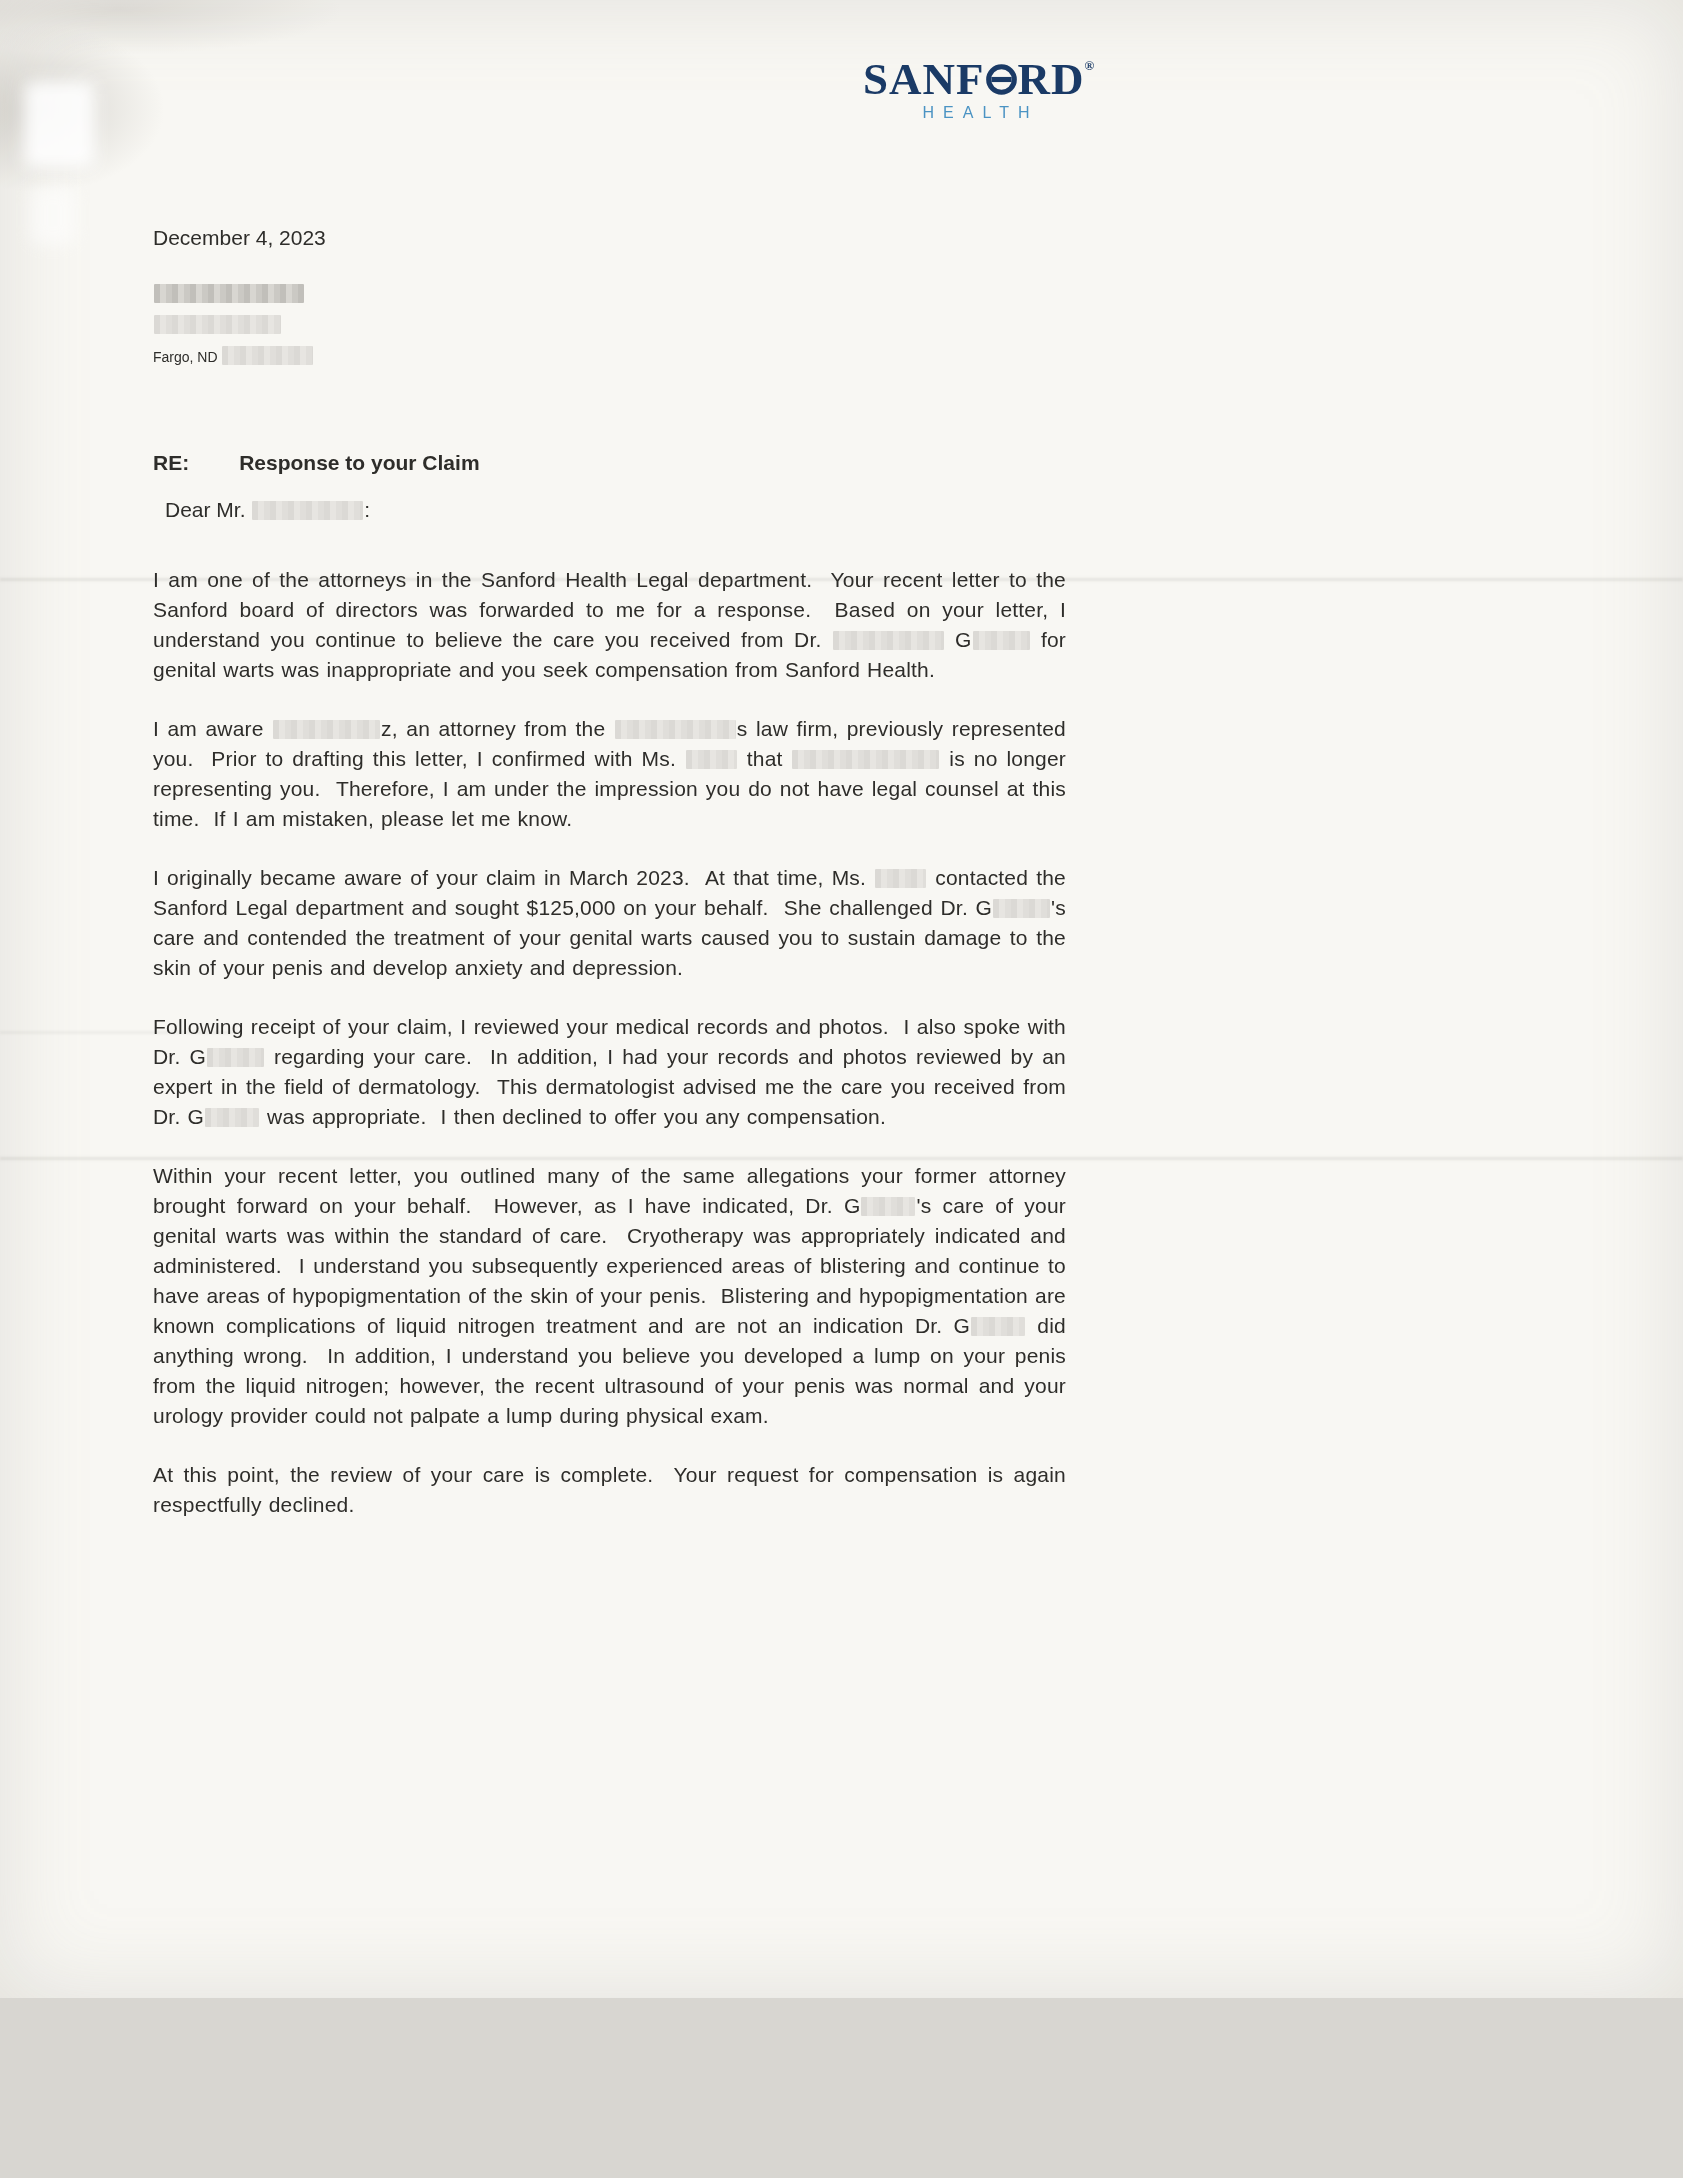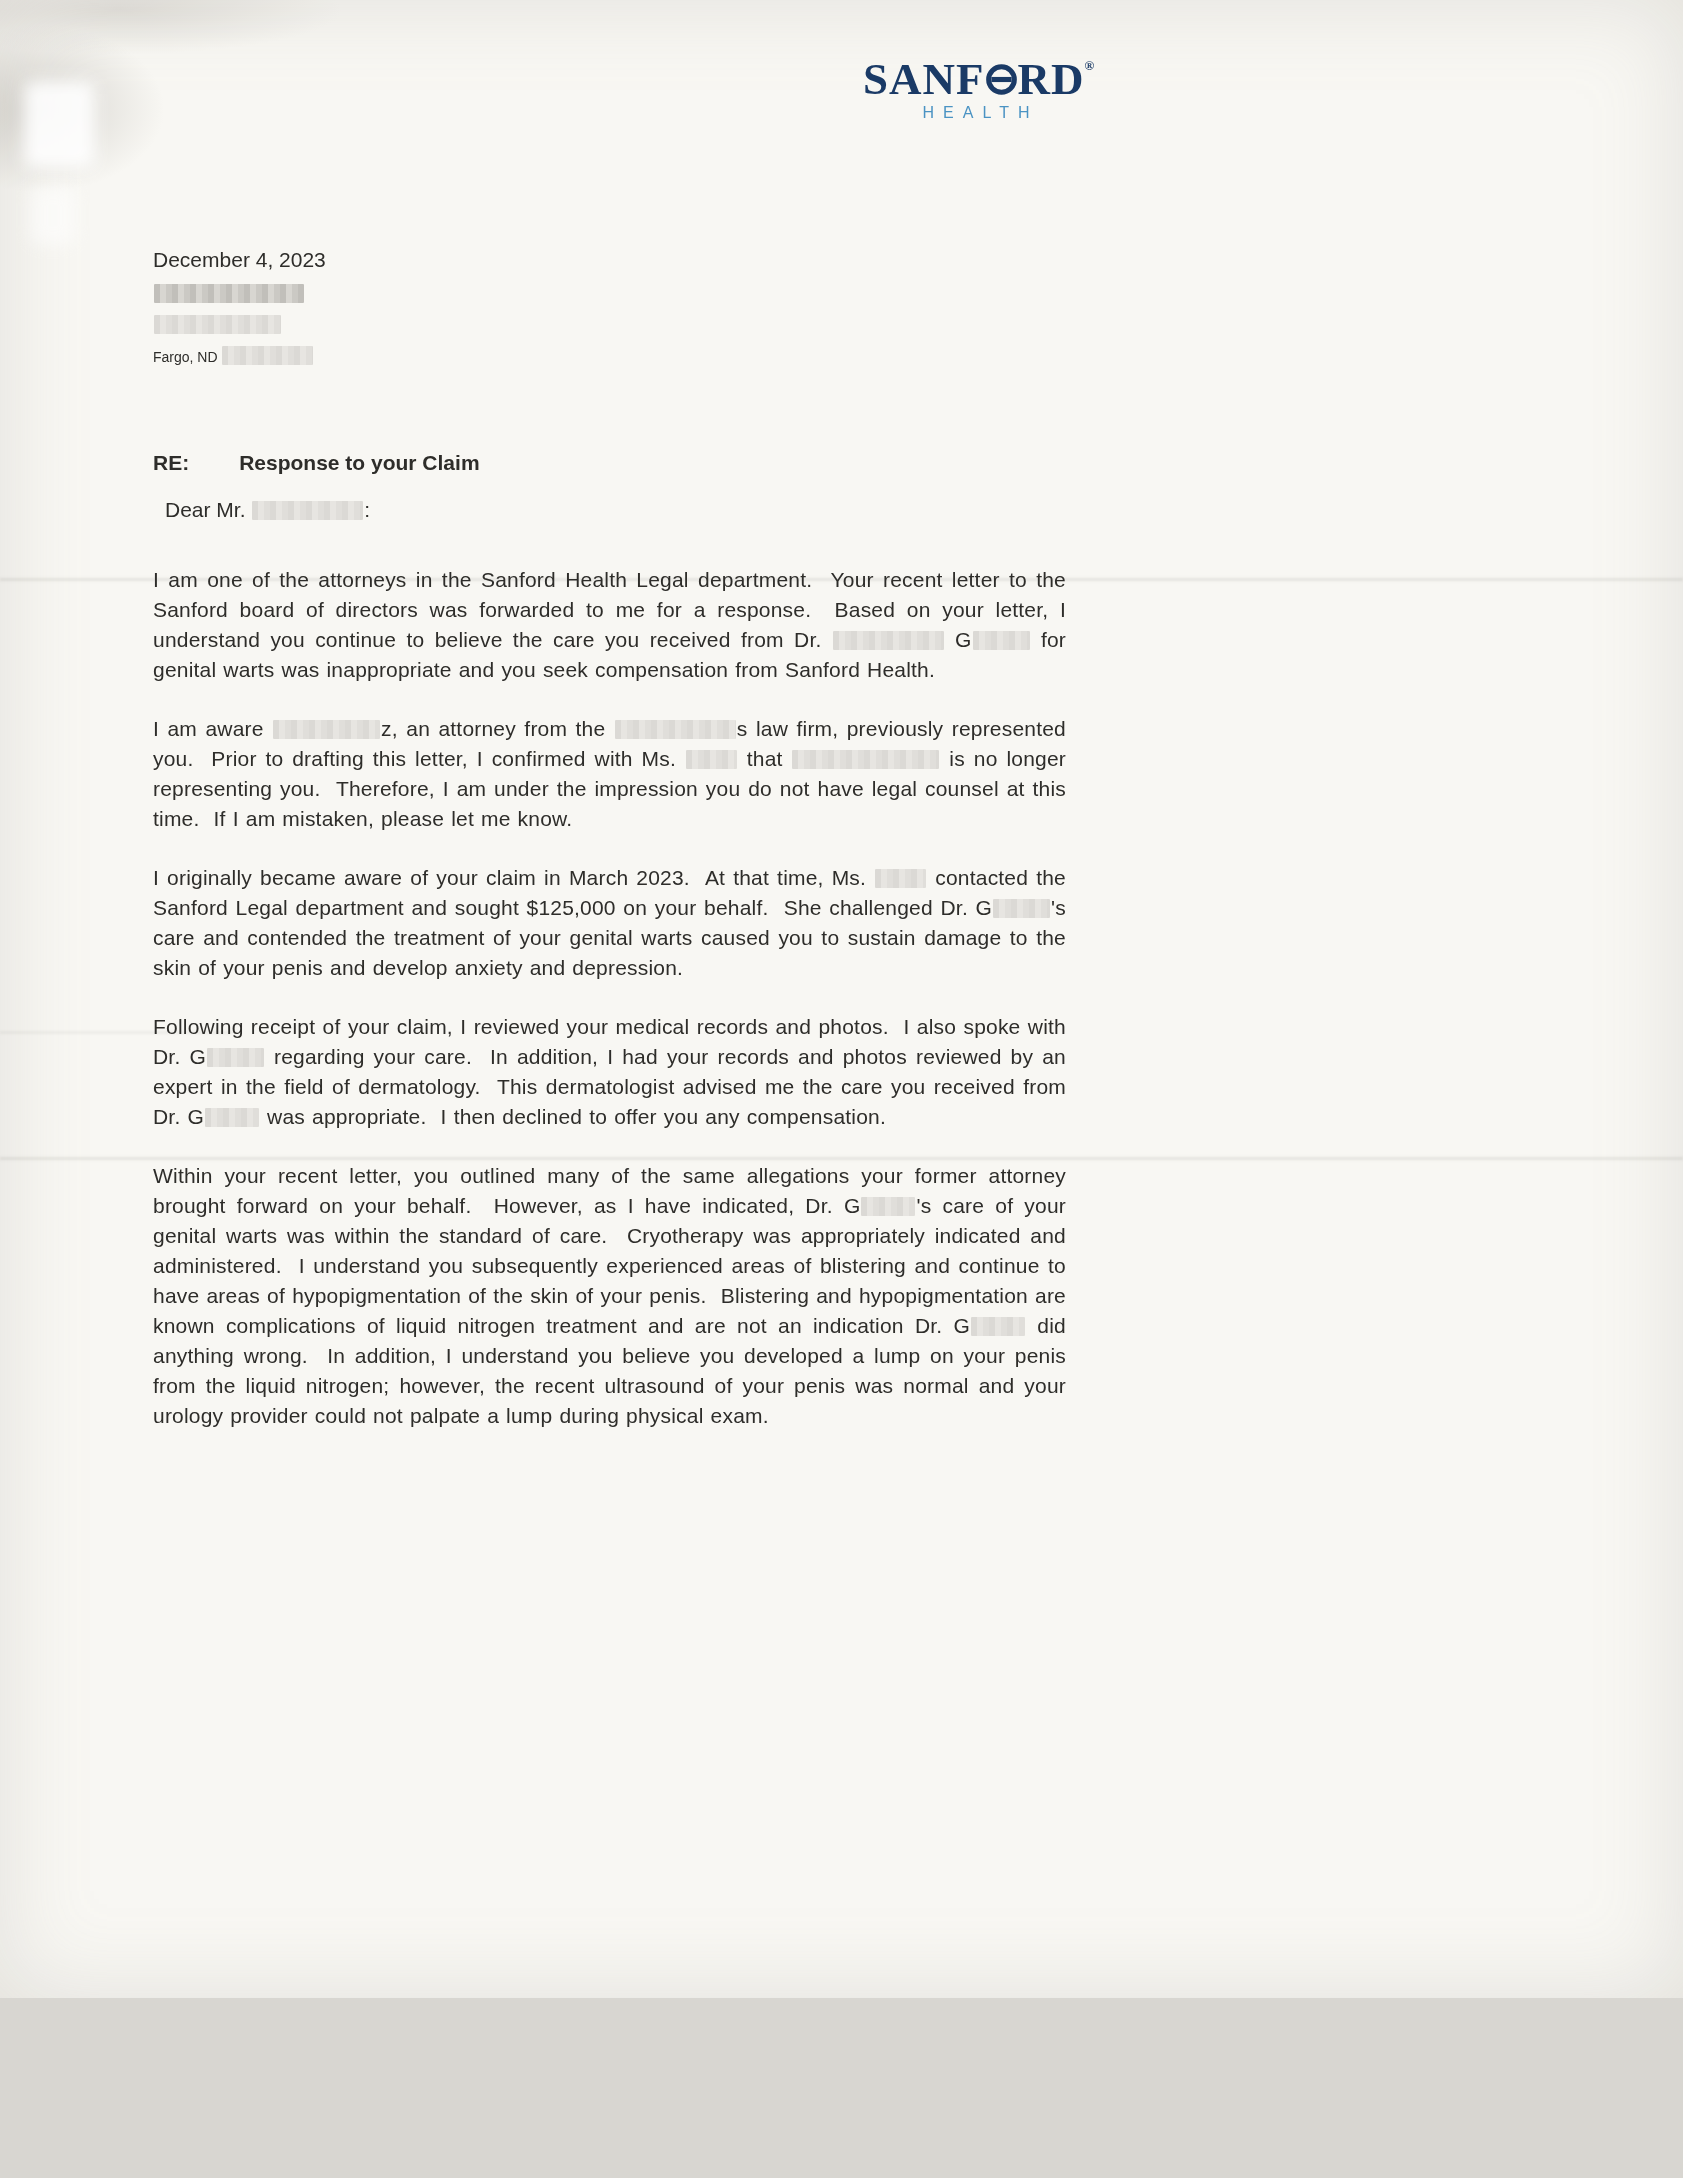--- a/index.html
+++ b/index.html
@@ -32,21 +32,21 @@
 
   .logo{position:absolute;left:863px;top:57px;width:226px;text-align:center;}
   .brand{font-family:"Liberation Serif", serif;font-weight:700;font-size:45px;
     letter-spacing:1px;color:var(--brand-navy);white-space:nowrap;line-height:1;}
   .brand .reg{font-size:13px;vertical-align:24px;letter-spacing:0;}
   .o-icon{display:inline-block;width:33px;height:33px;vertical-align:-2px;color:var(--brand-navy);}
   .o-icon svg{width:100%;height:100%;display:block;}
   .wordmark-sub{margin-top:2px;font-weight:400;font-size:16px;letter-spacing:9px;
     padding-left:9px;color:var(--health-blue);}
 
-  .date{position:absolute;left:153px;top:248px;font-size:21px;}
+  .date{position:absolute;left:153px;top:226px;font-size:21px;}
   .address{position:absolute;left:153px;top:280px;font-size:14px;line-height:31px;}
   .addr-line{min-height:31px;}
   .re-line{position:absolute;left:153px;top:451px;font-size:21px;font-weight:700;}
   .re-line .subject{margin-left:50px;text-align:center;}
   .salutation{position:absolute;left:153px;top:498px;font-size:21px;margin-left:12px;}
 
   .letter-body{position:absolute;left:153px;top:554px;width:913px;
     font-size:21px;line-height:30px;text-align:justify;letter-spacing:0.2px;word-spacing:1px;}
   .para{margin:11px 0 29px 0;white-space:pre-wrap;}
 
@@ -92,18 +92,19 @@
   </div>
 
   <div class="salutation"><span>Dear Mr. </span><span class="redact light" style="width: 111px;"></span><span>:</span></div>
 
   <div class="letter-body">
       <p class="para"><span>I am one of the attorneys in the Sanford Health Legal department.  Your recent letter to the Sanford board of directors was forwarded to me for a response.  Based on your letter, I understand you continue to believe the care you received from Dr. </span><span class="redact light" style="width: 111px;"></span><span> G</span><span class="redact light" style="width: 57px;"></span><span> for genital warts was inappropriate and you seek compensation from Sanford Health.</span></p>
       <p class="para"><span>I am aware </span><span class="redact light" style="width: 107px;"></span><span>z, an attorney from the </span><span class="redact light" style="width: 121px;"></span><span>s law firm, previously represented you.  Prior to drafting this letter, I confirmed with Ms. </span><span class="redact light" style="width: 51px;"></span><span> that </span><span class="redact light" style="width: 147px;"></span><span> is no longer representing you.  Therefore, I am under the impression you do not have legal counsel at this time.  If I am mistaken, please let me know.</span></p>
       <p class="para"><span>I originally became aware of your claim in March 2023.  At that time, Ms. </span><span class="redact light" style="width: 51px;"></span><span> contacted the Sanford Legal department and sought $125,000 on your behalf.  She challenged Dr. G</span><span class="redact light" style="width: 57px;"></span><span>'s care and contended the treatment of your genital warts caused you to sustain damage to the skin of your penis and develop anxiety and depression.</span></p>
       <p class="para"><span>Following receipt of your claim, I reviewed your medical records and photos.  I also spoke with Dr. G</span><span class="redact light" style="width: 57px;"></span><span> regarding your care.  In addition, I had your records and photos reviewed by an expert in the field of dermatology.  This dermatologist advised me the care you received from Dr. G</span><span class="redact light" style="width: 54px;"></span><span> was appropriate.  I then declined to offer you any compensation.</span></p>
       <p class="para"><span>Within your recent letter, you outlined many of the same allegations your former attorney brought forward on your behalf.  However, as I have indicated, Dr. G</span><span class="redact light" style="width: 54px;"></span><span>'s care of your genital warts was within the standard of care.  Cryotherapy was appropriately indicated and administered.  I understand you subsequently experienced areas of blistering and continue to have areas of hypopigmentation of the skin of your penis.  Blistering and hypopigmentation are known complications of liquid nitrogen treatment and are not an indication Dr. G</span><span class="redact light" style="width: 54px;"></span><span> did anything wrong.  In addition, I understand you believe you developed a lump on your penis from the liquid nitrogen; however, the recent ultrasound of your penis was normal and your urology provider could not palpate a lump during physical exam.</span></p>
+      <p class="para"><span>At this point, the review of your care is complete.  Your request for compensation is again respectfully declined.</span></p>
     </div>
 
   <div class="bottom-bar" style="background: rgb(39, 83, 142);"></div>
 
 </div>
 
 
 </body></html>

